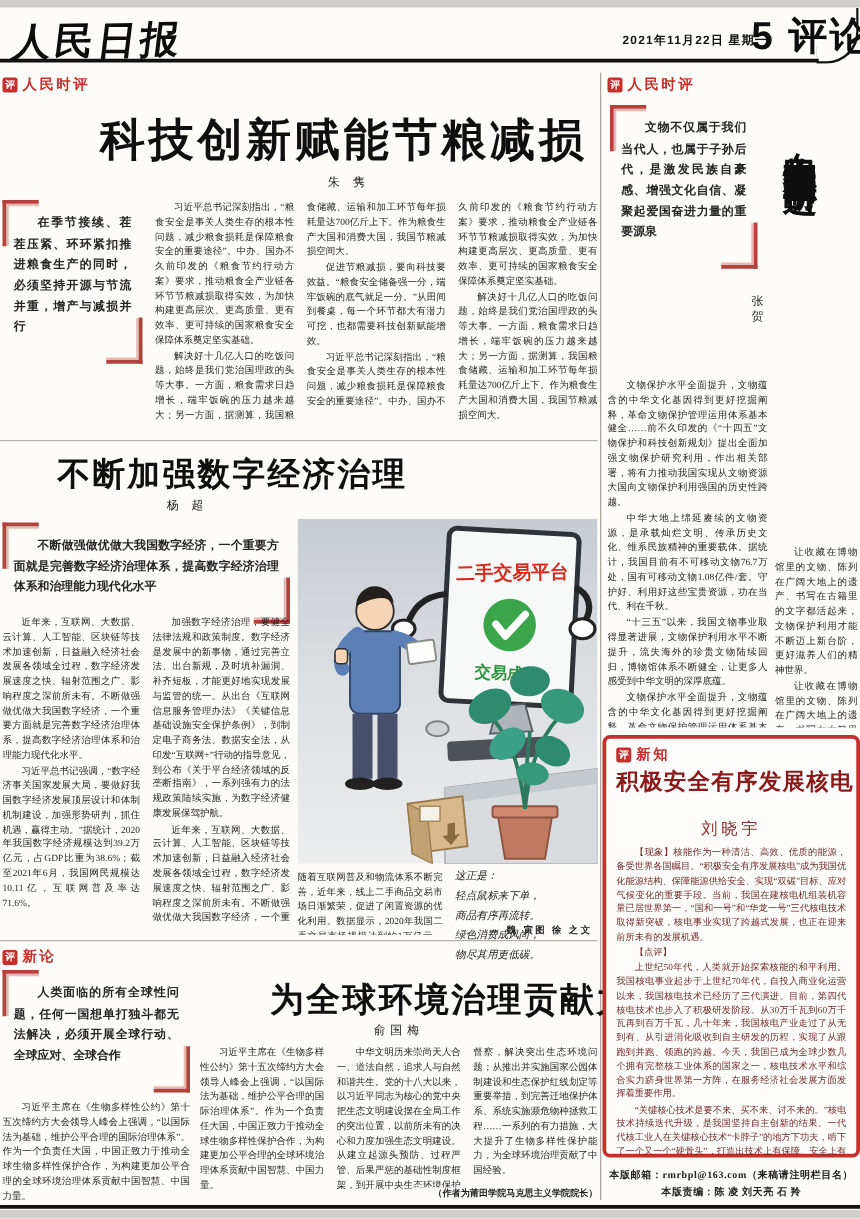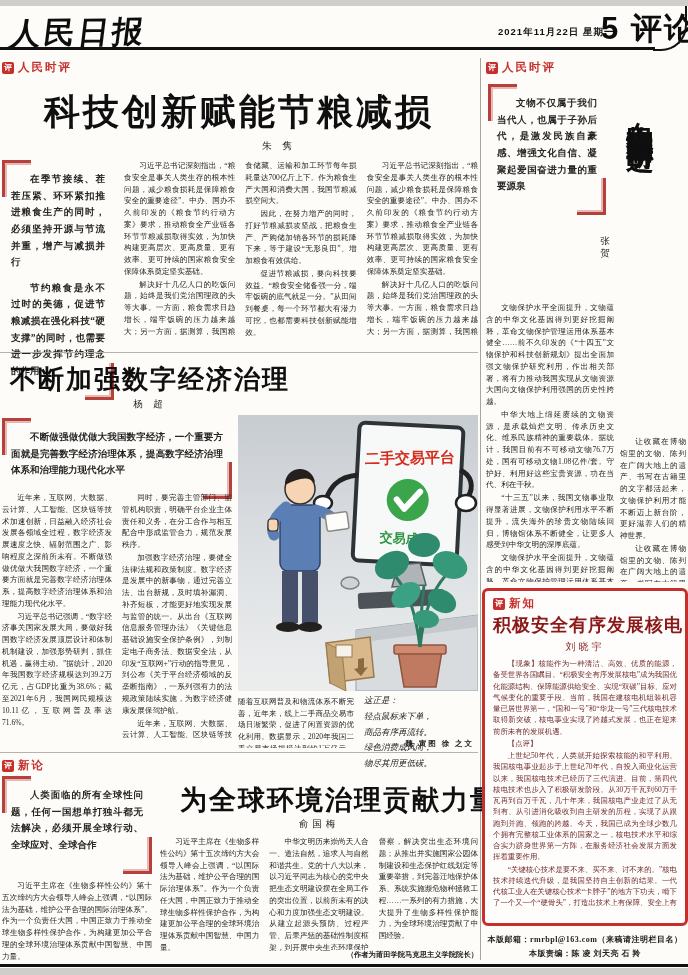--- a/index.html
+++ b/index.html
@@ -16,21 +16,21 @@
           font-family:"Liberation Sans","DejaVu Sans",sans-serif;letter-spacing:2px;white-space:nowrap;}
   .header-rule{left:0;top:47px;width:655px;height:2.5px;background:#111;}
   .header-curve{left:653px;top:6px;width:32px;height:43px;border-right:2.5px solid #111;
                 border-bottom:2.5px solid #111;border-bottom-right-radius:26px;}
   
   .col-label{display:flex;align-items:center;gap:4px;font-family:"Liberation Sans","DejaVu Sans",sans-serif;
              font-weight:bold;font-size:11.5px;color:#c5302d;letter-spacing:2px;}
   .col-icon{display:inline-block;width:12px;height:12px;background:#c5302d;color:#fff;font-size:8px;
             line-height:12px;text-align:center;border-radius:2px;letter-spacing:0;}
   .headline{font-family:"Liberation Sans","DejaVu Sans",sans-serif;font-weight:bold;color:#0f0f0f;
-            text-align:center;white-space:nowrap;}
+            text-align:center;white-space:nowrap;padding-left:36px;}
   .byline{font-size:9.5px;text-align:center;color:#222;letter-spacing:4px;}
   .quote{padding:11px 9px;}
   .quote:before,.quote:after{content:"";position:absolute;width:26px;height:34px;}
   .quote:before{left:0;top:0;border-top:3px solid #b5403c;border-left:3px solid #b5403c;
                 box-shadow:inset 2px 2px 0 #e6b9b4;}
   .quote:after{right:0;bottom:0;border-bottom:3px solid #b5403c;border-right:3px solid #b5403c;
                box-shadow:inset -2px -2px 0 #e6b9b4;}
   .quote p{margin:0 0 9px 0;font-weight:bold;font-size:9.5px;line-height:1.75;text-align:justify;
            text-indent:2em;color:#252525;}
   .bodytext{font-size:7.6px;line-height:1.55;text-align:justify;color:#1e1e1e;overflow:hidden;}
@@ -39,21 +39,21 @@
   .hrule{height:1px;background:#b7b2aa;}
   
   .v-title{writing-mode:vertical-rl;font-family:"Liberation Sans","DejaVu Sans",sans-serif;
            font-weight:bold;font-size:27px;letter-spacing:2px;color:#0f0f0f;}
   .v-byline{writing-mode:vertical-rl;font-size:9.5px;letter-spacing:5px;color:#222;}
   .newbox{left:482px;top:588px;width:206px;height:338px;border:3px solid #c5302d;border-radius:6px;
           background:#fffdfb;box-sizing:border-box;padding:5px 8px;}
   .newbox .bodytext{color:#6d2a2a;font-size:7.4px;line-height:1.52;}
   .nuke-title{font-family:"Liberation Sans","DejaVu Sans",sans-serif;font-weight:bold;font-size:18px;
               letter-spacing:1px;color:#8a1a1a;text-align:center;white-space:nowrap;margin-top:2px;}
-  .nuke-byline{font-size:10px;color:#8a3030;text-align:center;letter-spacing:3px;margin:3px 0 4px;}
+  .nuke-byline{font-size:13px;color:#8a3030;text-align:center;letter-spacing:3px;margin:17px 0 4px;}
   .footer-line{left:482px;width:206px;text-align:center;font-size:8px;font-weight:bold;color:#222;
                letter-spacing:0.5px;}
   
   .caption{font-size:7.5px;line-height:1.55;text-align:justify;color:#1e1e1e;}
   .poem p{margin:0 0 3px 0;font-size:8.5px;font-style:italic;font-weight:normal;color:#222;line-height:1.5;}
   .credit{text-align:right;font-size:7.5px;font-weight:bold;color:#222;letter-spacing:2px;margin-top:3px;}
 </style>
 </head>
 <body>
 
@@ -75,41 +75,38 @@
   <div class="abs" style="left:0;top:964px;width:688px;height:2.5px;background:#111;"></div>
 
   <div class="abs col-label" style="left:2px;top:60px;">
     <span class="col-icon">评</span>
     <span>人民时评</span>
   </div>
   <div class="abs headline" style="left:0;top:88px;width:478px;font-size:36px;letter-spacing:3px;">科技创新赋能节粮减损</div>
   <div class="abs byline" style="left:0;top:140px;width:478px;margin-left:40px;">朱  隽</div>
   <div class="abs quote" style="left:2px;top:160px;width:112px;box-sizing:border-box;">
       <p>在季节接续、茬茬压紧、环环紧扣推进粮食生产的同时，必须坚持开源与节流并重，增产与减损并行</p>
-      <p>节约粮食是永不过时的美德，促进节粮减损在强化科技“硬支撑”的同时，也需要进一步发挥节约理念的作用</p>
     </div>
   <div class="abs bodytext" style="left:124px;top:160px;width:354px;height:188px;column-count:3;column-gap:10px;">
       <p>习近平总书记深刻指出，“粮食安全是事关人类生存的根本性问题，减少粮食损耗是保障粮食安全的重要途径”。中办、国办不久前印发的《粮食节约行动方案》要求，推动粮食全产业链各环节节粮减损取得实效，为加快构建更高层次、更高质量、更有效率、更可持续的国家粮食安全保障体系奠定坚实基础。</p>
       <p>解决好十几亿人口的吃饭问题，始终是我们党治国理政的头等大事。一方面，粮食需求日趋增长，端牢饭碗的压力越来越大；另一方面，据测算，我国粮食储藏、运输和加工环节每年损耗量达700亿斤上下。作为粮食生产大国和消费大国，我国节粮减损空间大。</p>
-      <p>因此，在努力增产的同时，打好节粮减损攻坚战，把粮食生产、产购储加销各环节的损耗降下来，等于建设“无形良田”、增加粮食有效供给。</p>
       <p>促进节粮减损，要向科技要效益。“粮食安全储备强一分，端牢饭碗的底气就足一分。”从田间到餐桌，每一个环节都大有潜力可挖，也都需要科技创新赋能增效。</p>
       <p>习近平总书记深刻指出，“粮食安全是事关人类生存的根本性问题，减少粮食损耗是保障粮食安全的重要途径”。中办、国办不久前印发的《粮食节约行动方案》要求，推动粮食全产业链各环节节粮减损取得实效，为加快构建更高层次、更高质量、更有效率、更可持续的国家粮食安全保障体系奠定坚实基础。</p>
       <p>解决好十几亿人口的吃饭问题，始终是我们党治国理政的头等大事。一方面，粮食需求日趋增长，端牢饭碗的压力越来越大；另一方面，据测算，我国粮食储藏、运输和加工环节每年损耗量达700亿斤上下。作为粮食生产大国和消费大国，我国节粮减损空间大。</p>
     </div>
   <div class="abs hrule" style="left:0;top:352px;width:478px;"></div>
 
   <div class="abs headline" style="left:0;top:362px;width:300px;font-size:26px;letter-spacing:2px;">不断加强数字经济治理</div>
   <div class="abs byline" style="left:0;top:398px;width:300px;">杨  超</div>
   <div class="abs quote" style="left:2px;top:418px;width:230px;box-sizing:border-box;">
       <p>不断做强做优做大我国数字经济，一个重要方面就是完善数字经济治理体系，提高数字经济治理体系和治理能力现代化水平</p>
     </div>
   <div class="abs bodytext" style="left:2px;top:492px;width:230px;height:256px;column-count:2;column-gap:10px;">
       <p>近年来，互联网、大数据、云计算、人工智能、区块链等技术加速创新，日益融入经济社会发展各领域全过程，数字经济发展速度之快、辐射范围之广、影响程度之深前所未有。不断做强做优做大我国数字经济，一个重要方面就是完善数字经济治理体系，提高数字经济治理体系和治理能力现代化水平。</p>
       <p>习近平总书记强调，“数字经济事关国家发展大局，要做好我国数字经济发展顶层设计和体制机制建设，加强形势研判，抓住机遇，赢得主动。”据统计，2020年我国数字经济规模达到39.2万亿元，占GDP比重为38.6%；截至2021年6月，我国网民规模达10.11亿，互联网普及率达71.6%。</p>
-      <p>同时，要完善主管部门、监管机构职责，明确平台企业主体责任和义务，在分工合作与相互配合中形成监管合力，规范发展秩序。</p>
       <p>加强数字经济治理，要健全法律法规和政策制度。数字经济是发展中的新事物，通过完善立法、出台新规，及时填补漏洞、补齐短板，才能更好地实现发展与监管的统一。从出台《互联网信息服务管理办法》《关键信息基础设施安全保护条例》，到制定电子商务法、数据安全法，从印发“互联网+”行动的指导意见，到公布《关于平台经济领域的反垄断指南》，一系列强有力的法规政策陆续实施，为数字经济健康发展保驾护航。</p>
       <p>近年来，互联网、大数据、云计算、人工智能、区块链等技术加速创新，日益融入经济社会发展各领域全过程，数字经济发展速度之快、辐射范围之广、影响程度之深前所未有。不断做强做优做大我国数字经济，一个重要方面就是完善数字经济治理体系，提高数字经济治理体系和治理能力现代化水平。</p>
     </div>
 
   <svg class="abs" style="left:238px;top:415px;" width="240" height="276" viewBox="0 0 240 276">
     <defs>
       <linearGradient id="bgg" x1="0" y1="0" x2="0" y2="1">
         <stop offset="0" stop-color="#c7ccd1"></stop>
           <stop offset="0.5" stop-color="#dde0e3"></stop>
           <stop offset="1" stop-color="#eceeee"></stop>

